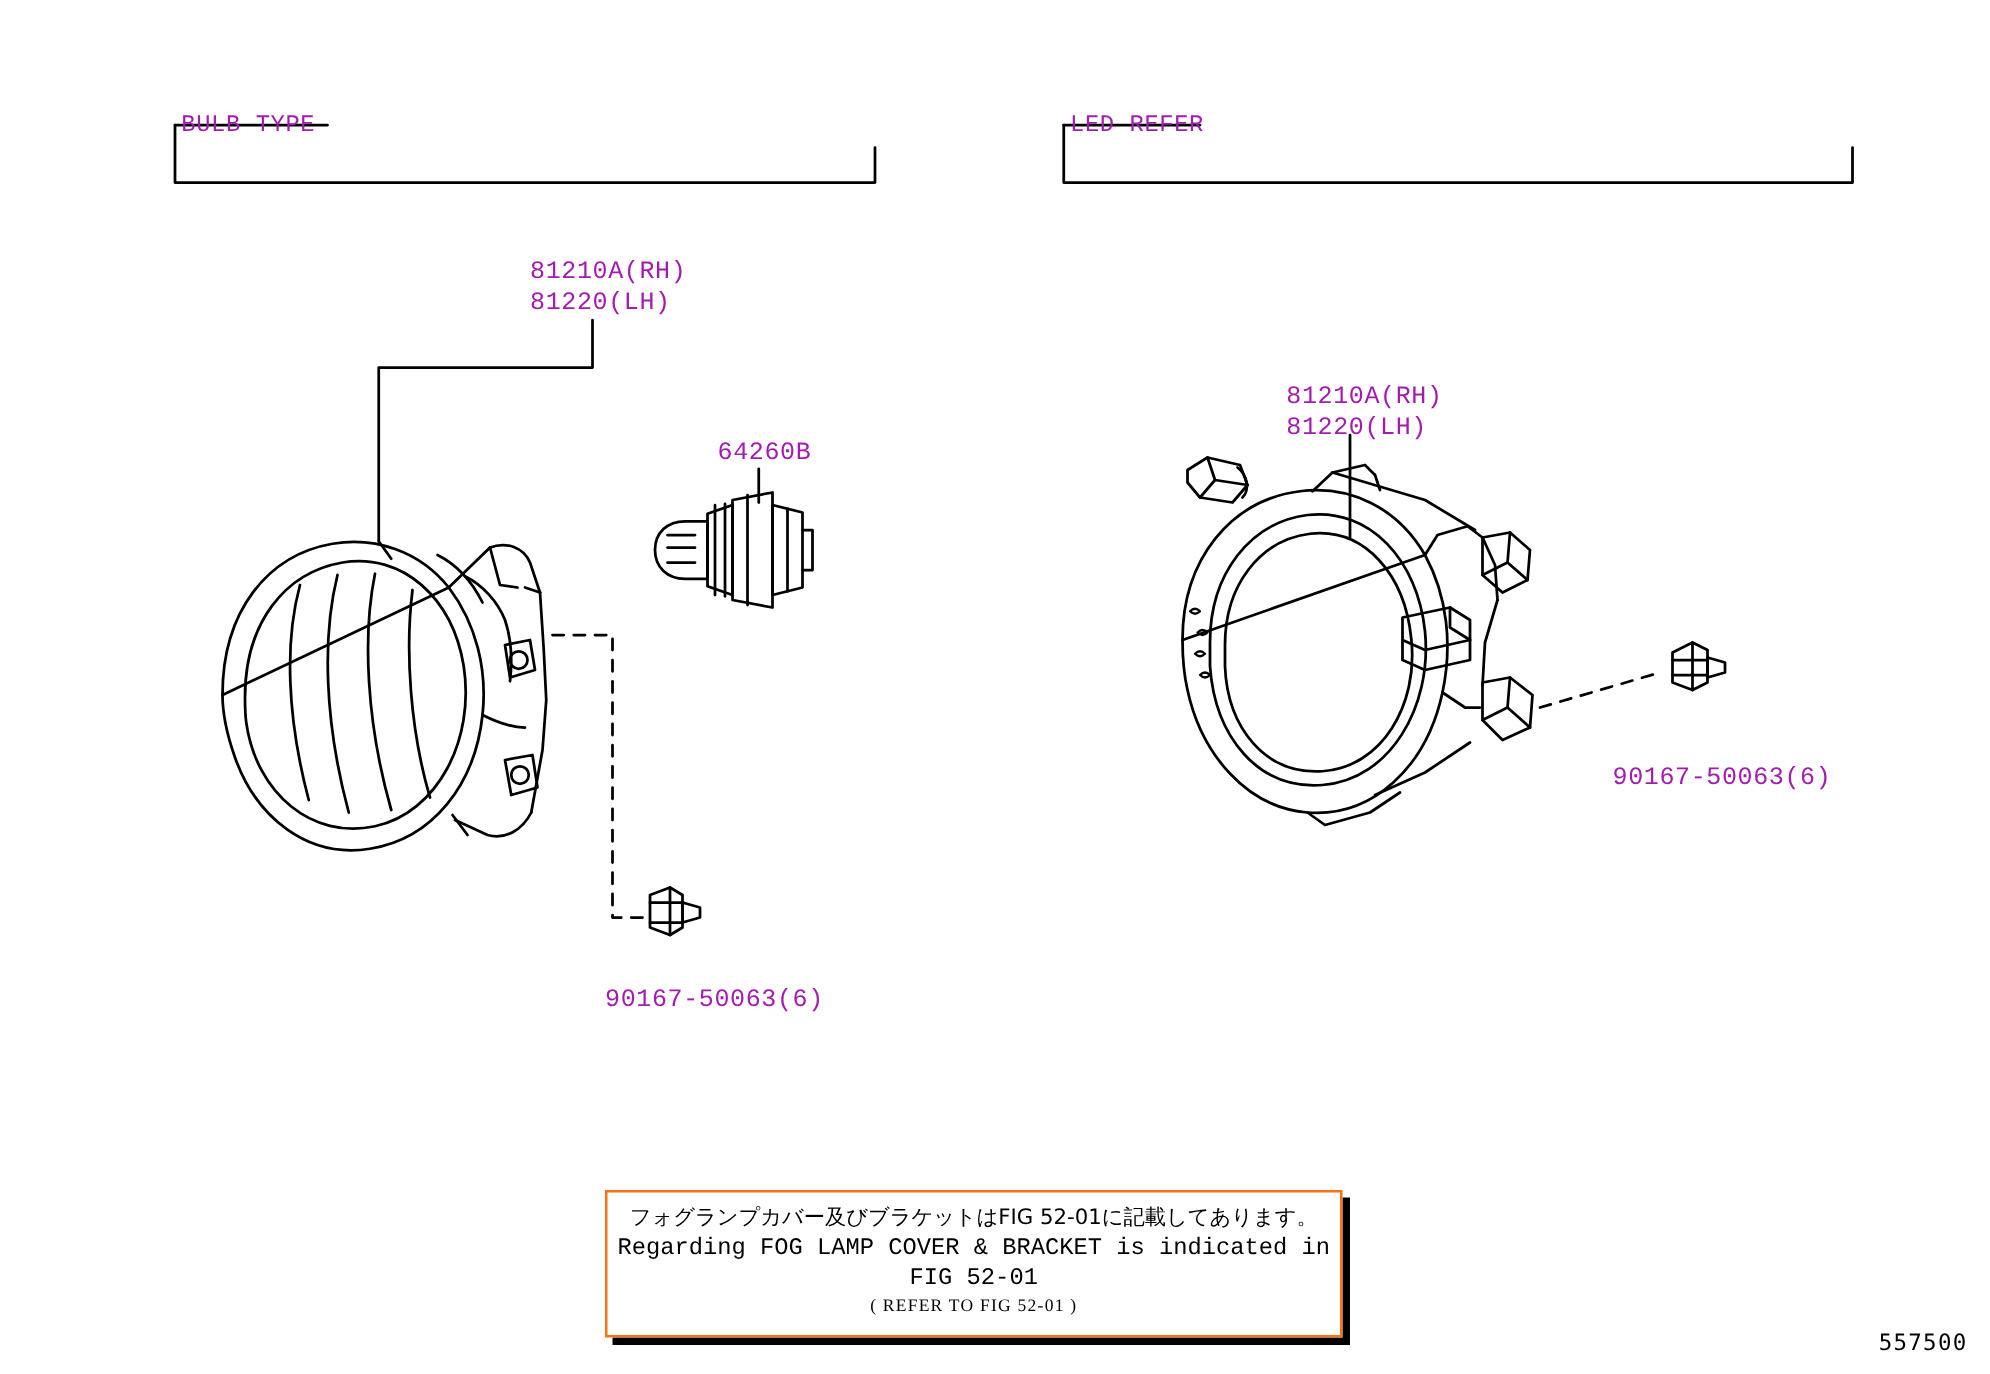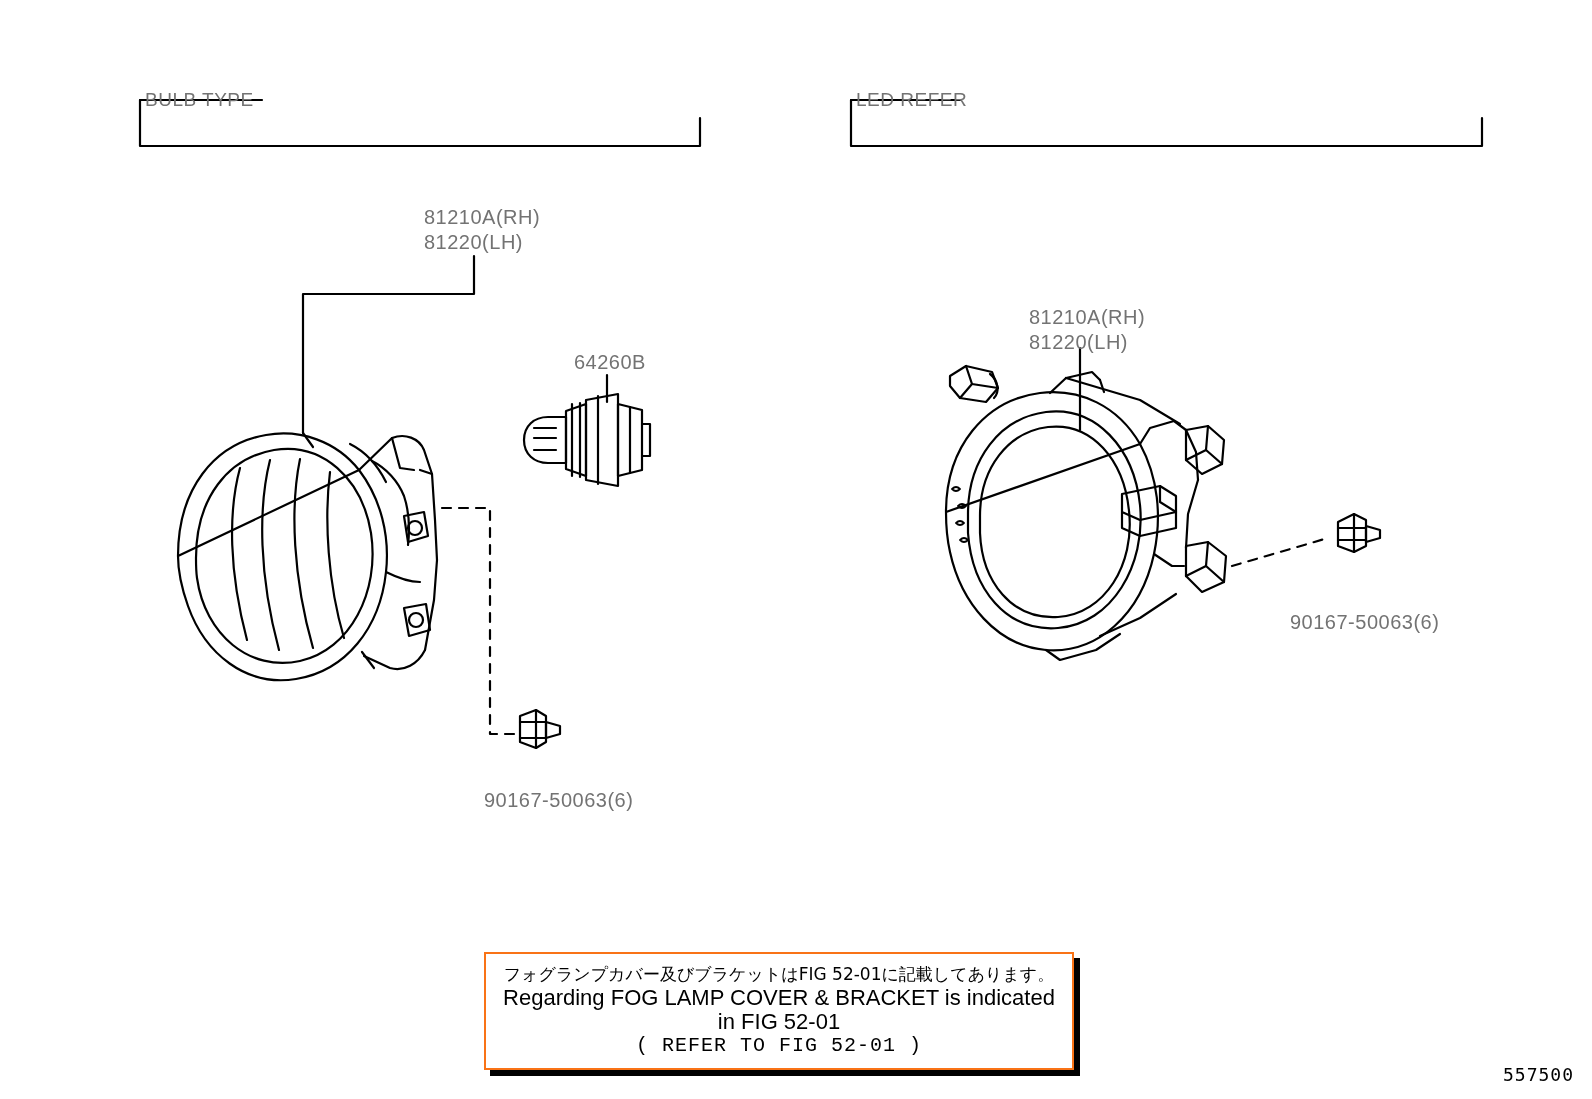--- a/index.html
+++ b/index.html
@@ -22,24 +22,24 @@
     height: 1099px;
   }
   svg.diagram {
     position: absolute;
     left: 0; top: 0;
     width: 1592px;
     height: 1099px;
   }
   .lbl {
     position: absolute;
-    font-family: Liberation Sans, sans-serif;
+    font-family: Liberation Mono, monospace;
     white-space: pre;
     letter-spacing: 0.5px;
-    color: #737373;
+    color: #a21caf;
   }
   .lbl-group-title {
     font-size: 19px;
   }
   .lbl-part {
     font-size: 20px;
     line-height: 25px;
     text-align: right;
   }
   .note-box {
@@ -53,27 +53,27 @@
     padding: 8px 6px 10px 6px;
     box-sizing: border-box;
     text-align: center;
   }
   .note-line-jp {
     font-family: "DejaVu Sans", sans-serif;
     font-size: 17px;
     line-height: 24px;
   }
   .note-line-en {
-    font-family: Liberation Sans, sans-serif;
-    font-size: 22px;
+    font-family: Liberation Mono, monospace;
+    font-size: 19px;
     line-height: 24px;
   }
   .note-line-ref {
-    font-family: Liberation Mono, monospace;
-    font-size: 20px;
+    font-family: Liberation Serif, serif;
+    font-size: 14px;
     line-height: 24px;
     letter-spacing: 1px;
   }
   .fig-code {
     position: absolute;
     right: 18px;
     bottom: 14px;
     font-size: 18px;
     letter-spacing: 1px;
   }

